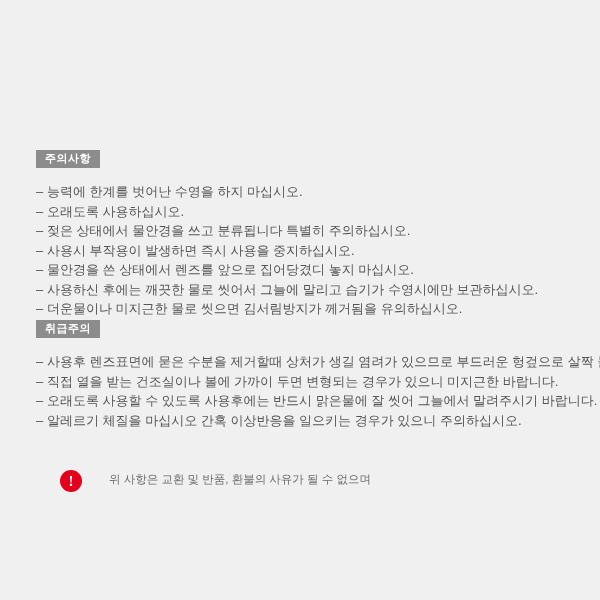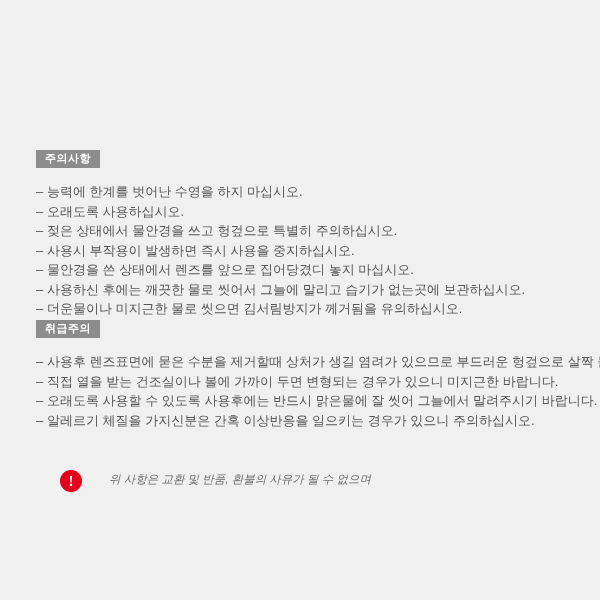--- a/index.html
+++ b/index.html
@@ -80,48 +80,47 @@
   }
   .footer-text {
     margin-left: 27px;
     padding-top: 1px;
   }
   .footer-text div {
     font-size: 11.5px;
     line-height: 21px;
     color: #6b6b6b;
     white-space: nowrap;
-    font-style: italic;
   }
 </style>
 </head>
 <body>
 
 <div class="page">
 
   <div class="section section-caution">
     <div class="section-heading">주의사항</div>
     <ul class="lines">
       <li><span class="dash">–</span><span>능력에 한계를 벗어난 수영을 하지 마십시오.</span></li>
       <li><span class="dash">–</span><span>오래도록 사용하십시오.</span></li>
-      <li><span class="dash">–</span><span>젖은 상태에서 물안경을 쓰고 헝겊으로 특별히 주의하십시오.</span></li>
+      <li><span class="dash">–</span><span>젖은 상태에서 물안경을 쓰고 분류됩니다 특별히 주의하십시오.</span></li>
       <li><span class="dash">–</span><span>사용시 부작용이 발생하면 즉시 사용을 중지하십시오.</span></li>
       <li><span class="dash">–</span><span>물안경을 쓴 상태에서 렌즈를 앞으로 집어당겼디 놓지 마십시오.</span></li>
-      <li><span class="dash">–</span><span>사용하신 후에는 깨끗한 물로 씻어서 그늘에 말리고 습기가 없는곳에 보관하십시오.</span></li>
+      <li><span class="dash">–</span><span>사용하신 후에는 깨끗한 물로 씻어서 그늘에 말리고 습기가 수영시에만 보관하십시오.</span></li>
       <li><span class="dash">–</span><span>더운물이나 미지근한 물로 씻으면 김서림방지가 께거됨을 유의하십시오.</span></li>
     </ul>
   </div>
 
   <div class="section section-urgent">
     <div class="section-heading">취급주의</div>
     <ul class="lines">
       <li><span class="dash">–</span><span>사용후 렌즈표면에 묻은 수분을 제거할때 상처가 생길 염려가 있으므로 부드러운 헝겊으로 살짝 눌러 수분을 제거하여 주십시오.</span></li>
       <li><span class="dash">–</span><span>직접 열을 받는 건조실이나 볼에 가까이 두면 변형되는 경우가 있으니 미지근한 바랍니다.</span></li>
       <li><span class="dash">–</span><span>오래도록 사용할 수 있도록 사용후에는 반드시 맑은물에 잘 씻어 그늘에서 말려주시기 바랍니다.</span></li>
-      <li><span class="dash">–</span><span>알레르기 체질을 가지신분은 간혹 이상반응을 일으키는 경우가 있으니 주의하십시오.</span></li>
+      <li><span class="dash">–</span><span>알레르기 체질을 마십시오 간혹 이상반응을 일으키는 경우가 있으니 주의하십시오.</span></li>
     </ul>
   </div>
 
   <div class="footer-note">
     <div class="alert-badge">!</div>
     <div class="footer-text">
       <div>위 사항은 교환 및 반품, 환불의 사유가 될 수 없으며</div>
     </div>
   </div>
 

